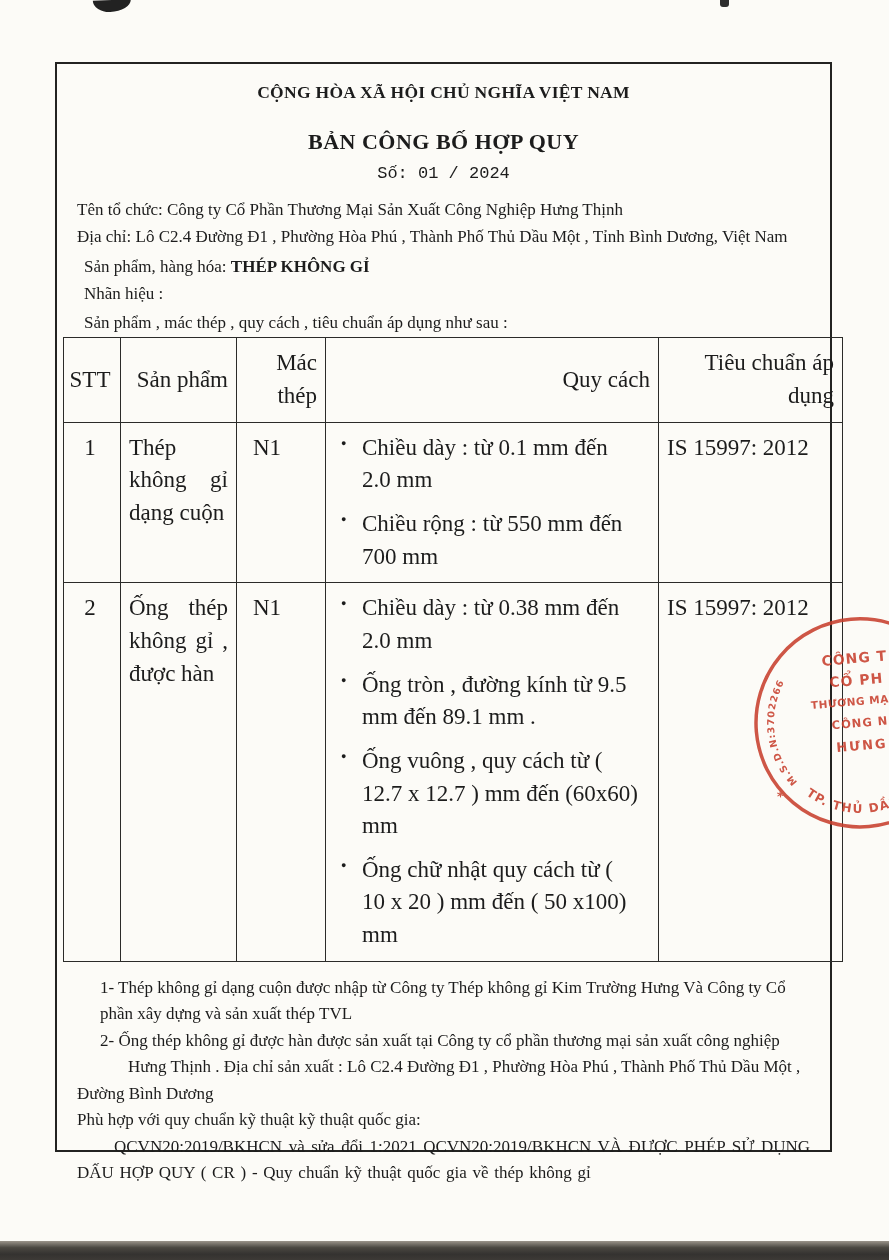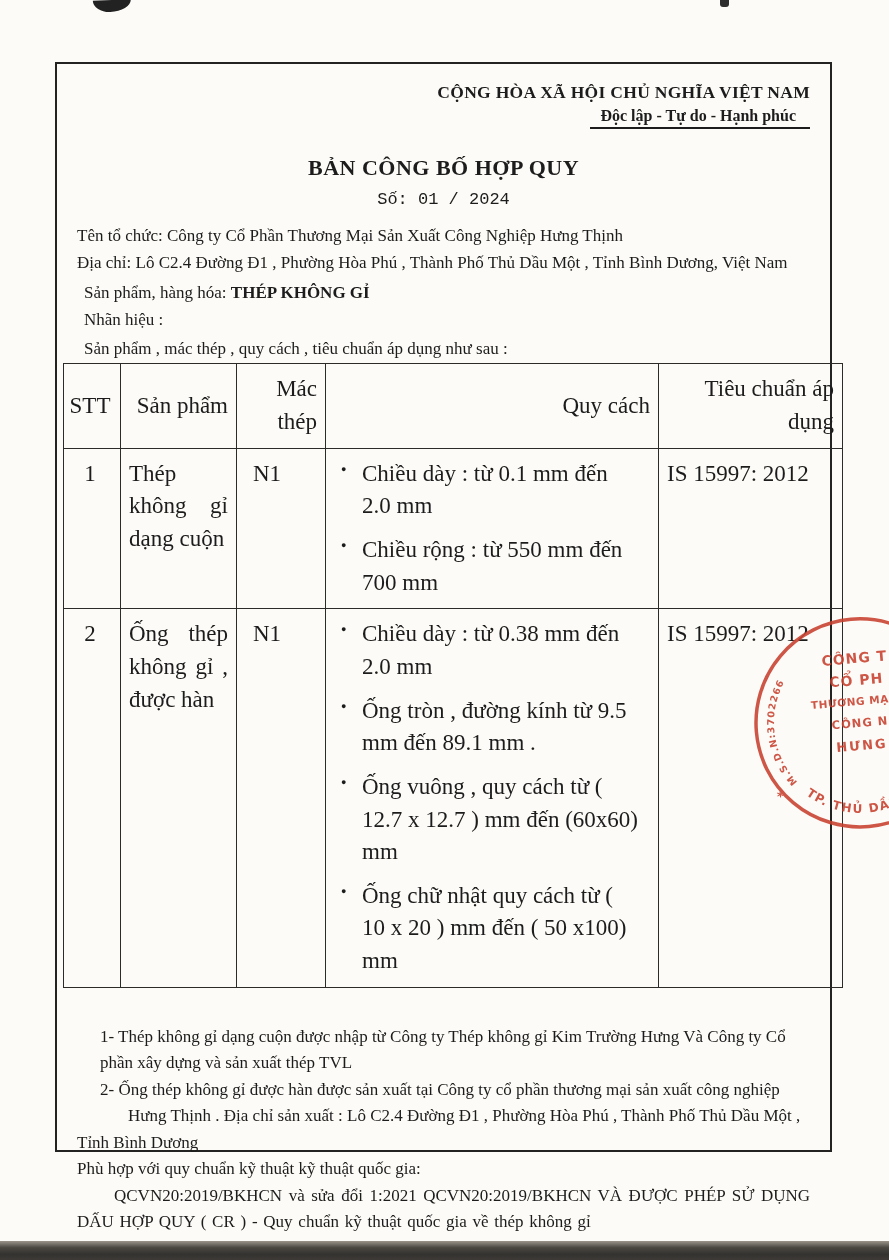--- a/index.html
+++ b/index.html
@@ -9,21 +9,21 @@
   .page { position:relative; width:889px; height:1260px; background:#fcfbf7; overflow:hidden; color:#1c1c1c; }
 
   
   .artifact-tl { position:absolute; left:93px; top:0; width:38px; height:12px; background:#222; border-radius:0 0 55% 45% / 0 0 100% 100%; transform:rotate(-2deg); }
   .artifact-tr { position:absolute; left:720px; top:0; width:9px; height:7px; background:#2d2d2d; border-radius:0 0 3px 3px; }
   .bottom-band { position:absolute; left:0; right:0; bottom:0; height:19px;
     background:linear-gradient(180deg,#9a948a 0%,#4a4741 35%,#343230 70%,#3d3a36 100%); }
 
   .frame { position:absolute; left:55px; top:62px; width:777px; height:1090px; border:2px solid #232321; padding:18px 20px 0 20px; }
 
-  .head { text-align:right; }
+  .head { text-align:center; }
   .national { font-weight:bold; font-size:17.5px; letter-spacing:.3px; }
   .motto { display:inline-block; font-weight:bold; font-size:16px; border-bottom:2px solid #1c1c1c; padding:2px 14px 2px 10px; margin-top:2px; }
 
   .title { text-align:center; font-weight:bold; font-size:22px; letter-spacing:.5px; margin-top:26px; }
   .number { text-align:center; font-size:17px; margin-top:9px;font-family:Liberation Mono, monospace; }
 
   .info { font-size:17px; line-height:1.58; margin-top:14px; }
   .info p { margin:0; }
   .info p.gap { margin-top:3px; }
   .info p.indent { padding-left:7px; }
@@ -36,21 +36,21 @@
   td.c-mt { padding-left:16px; }
   td.c-qc { padding-right:18px; }
   tr.row-1 td { height:97px; }
   tr.row-2 td { height:246px; }
 
   ul.bullets { list-style:none; }
   .bullets li { position:relative; padding-left:28px; }
   .bullets li + li { margin-top:11px; }
   .bullets li::before { content:"●"; position:absolute; left:7px; top:5px; font-size:9px; }
 
-  .notes { font-size:17px; line-height:1.56; margin-top:36px; }
+  .notes { font-size:17px; line-height:1.56; margin-top:13px; }
   .notes p { margin:0; }
   .n1 { padding-left:23px; margin-bottom:5px; }
   .n2 { padding-left:51px; text-indent:-28px; margin-bottom:2px; }
   .n3 { margin-top:2px; }
   .n4 { margin-top:3px; }
   .n5 { margin-top:5px; margin-left:-14px; margin-right:-6px; text-align:justify; text-indent:37px; word-spacing:1.5px; }
 
   
   .stamp { position:absolute; left:745px; top:605px; transform:rotate(-5deg); opacity:.88; }
   .stamp .ring { fill:none; stroke:#c8402e; stroke-width:3.5; }
@@ -69,21 +69,20 @@
 
 <div class="page">
 
   <div class="artifact-tl"></div>
   <div class="artifact-tr"></div>
 
   <div class="frame">
 
     <div class="head">
       <div class="national">CỘNG HÒA XÃ HỘI CHỦ NGHĨA VIỆT NAM</div>
-      <div><span class="motto">Độc lập - Tự do - Hạnh phúc</span></div>
     </div>
 
     <h1 class="title">BẢN CÔNG BỐ HỢP QUY</h1>
     <div class="number">Số: 01 / 2024</div>
 
     <div class="info">
       <p>Tên tổ chức: Công ty Cổ Phần Thương Mại Sản Xuất Công Nghiệp Hưng Thịnh</p>
       <p>Địa chỉ: Lô C2.4 Đường Đ1 , Phường Hòa Phú , Thành Phố Thủ Dầu Một , Tỉnh Bình Dương, Việt Nam</p>
       <p class="indent gap"><span>Sản phẩm, hàng hóa: </span><b>THÉP KHÔNG GỈ</b></p>
       <p class="indent">Nhãn hiệu :</p>
@@ -133,21 +132,21 @@
             </ul>
           </td>
           <td class="c-tc">IS 15997: 2012</td>
         </tr>
       </tbody>
     </table>
 
     <div class="notes">
       <p class="n1">1-  Thép không gỉ dạng cuộn được nhập từ Công ty Thép không gỉ Kim Trường Hưng Và Công ty Cổ phần xây dựng và sản xuất thép TVL</p>
       <p class="n2">2-  Ống thép không gỉ được hàn được sản xuất tại Công ty cổ phần thương mại sản xuất công nghiệp Hưng Thịnh . Địa chỉ sản xuất : Lô C2.4 Đường Đ1 , Phường Hòa Phú , Thành Phố Thủ Dầu Một ,</p>
-      <p class="n3">Tỉnh Bình Dương</p>
+      <p class="n3">Đường Bình Dương</p>
       <p class="n4">Phù hợp với quy chuẩn kỹ thuật kỹ thuật quốc gia:</p>
       <p class="n5">QCVN20:2019/BKHCN  và  sửa  đổi  1:2021  QCVN20:2019/BKHCN  VÀ  ĐƯỢC PHÉP SỬ DỤNG DẤU HỢP QUY ( CR ) -  Quy chuẩn kỹ thuật quốc gia về thép không gỉ</p>
     </div>
 
   </div>
 
   <svg class="stamp" width="250" height="235" viewBox="0 0 250 235" aria-hidden="true">
     <circle class="ring" cx="115" cy="117" r="104"></circle>
     <defs>
       <path id="arcL" d="M 49.1 172.3 A 86 86 0 0 1 49.1 61.7"></path>

